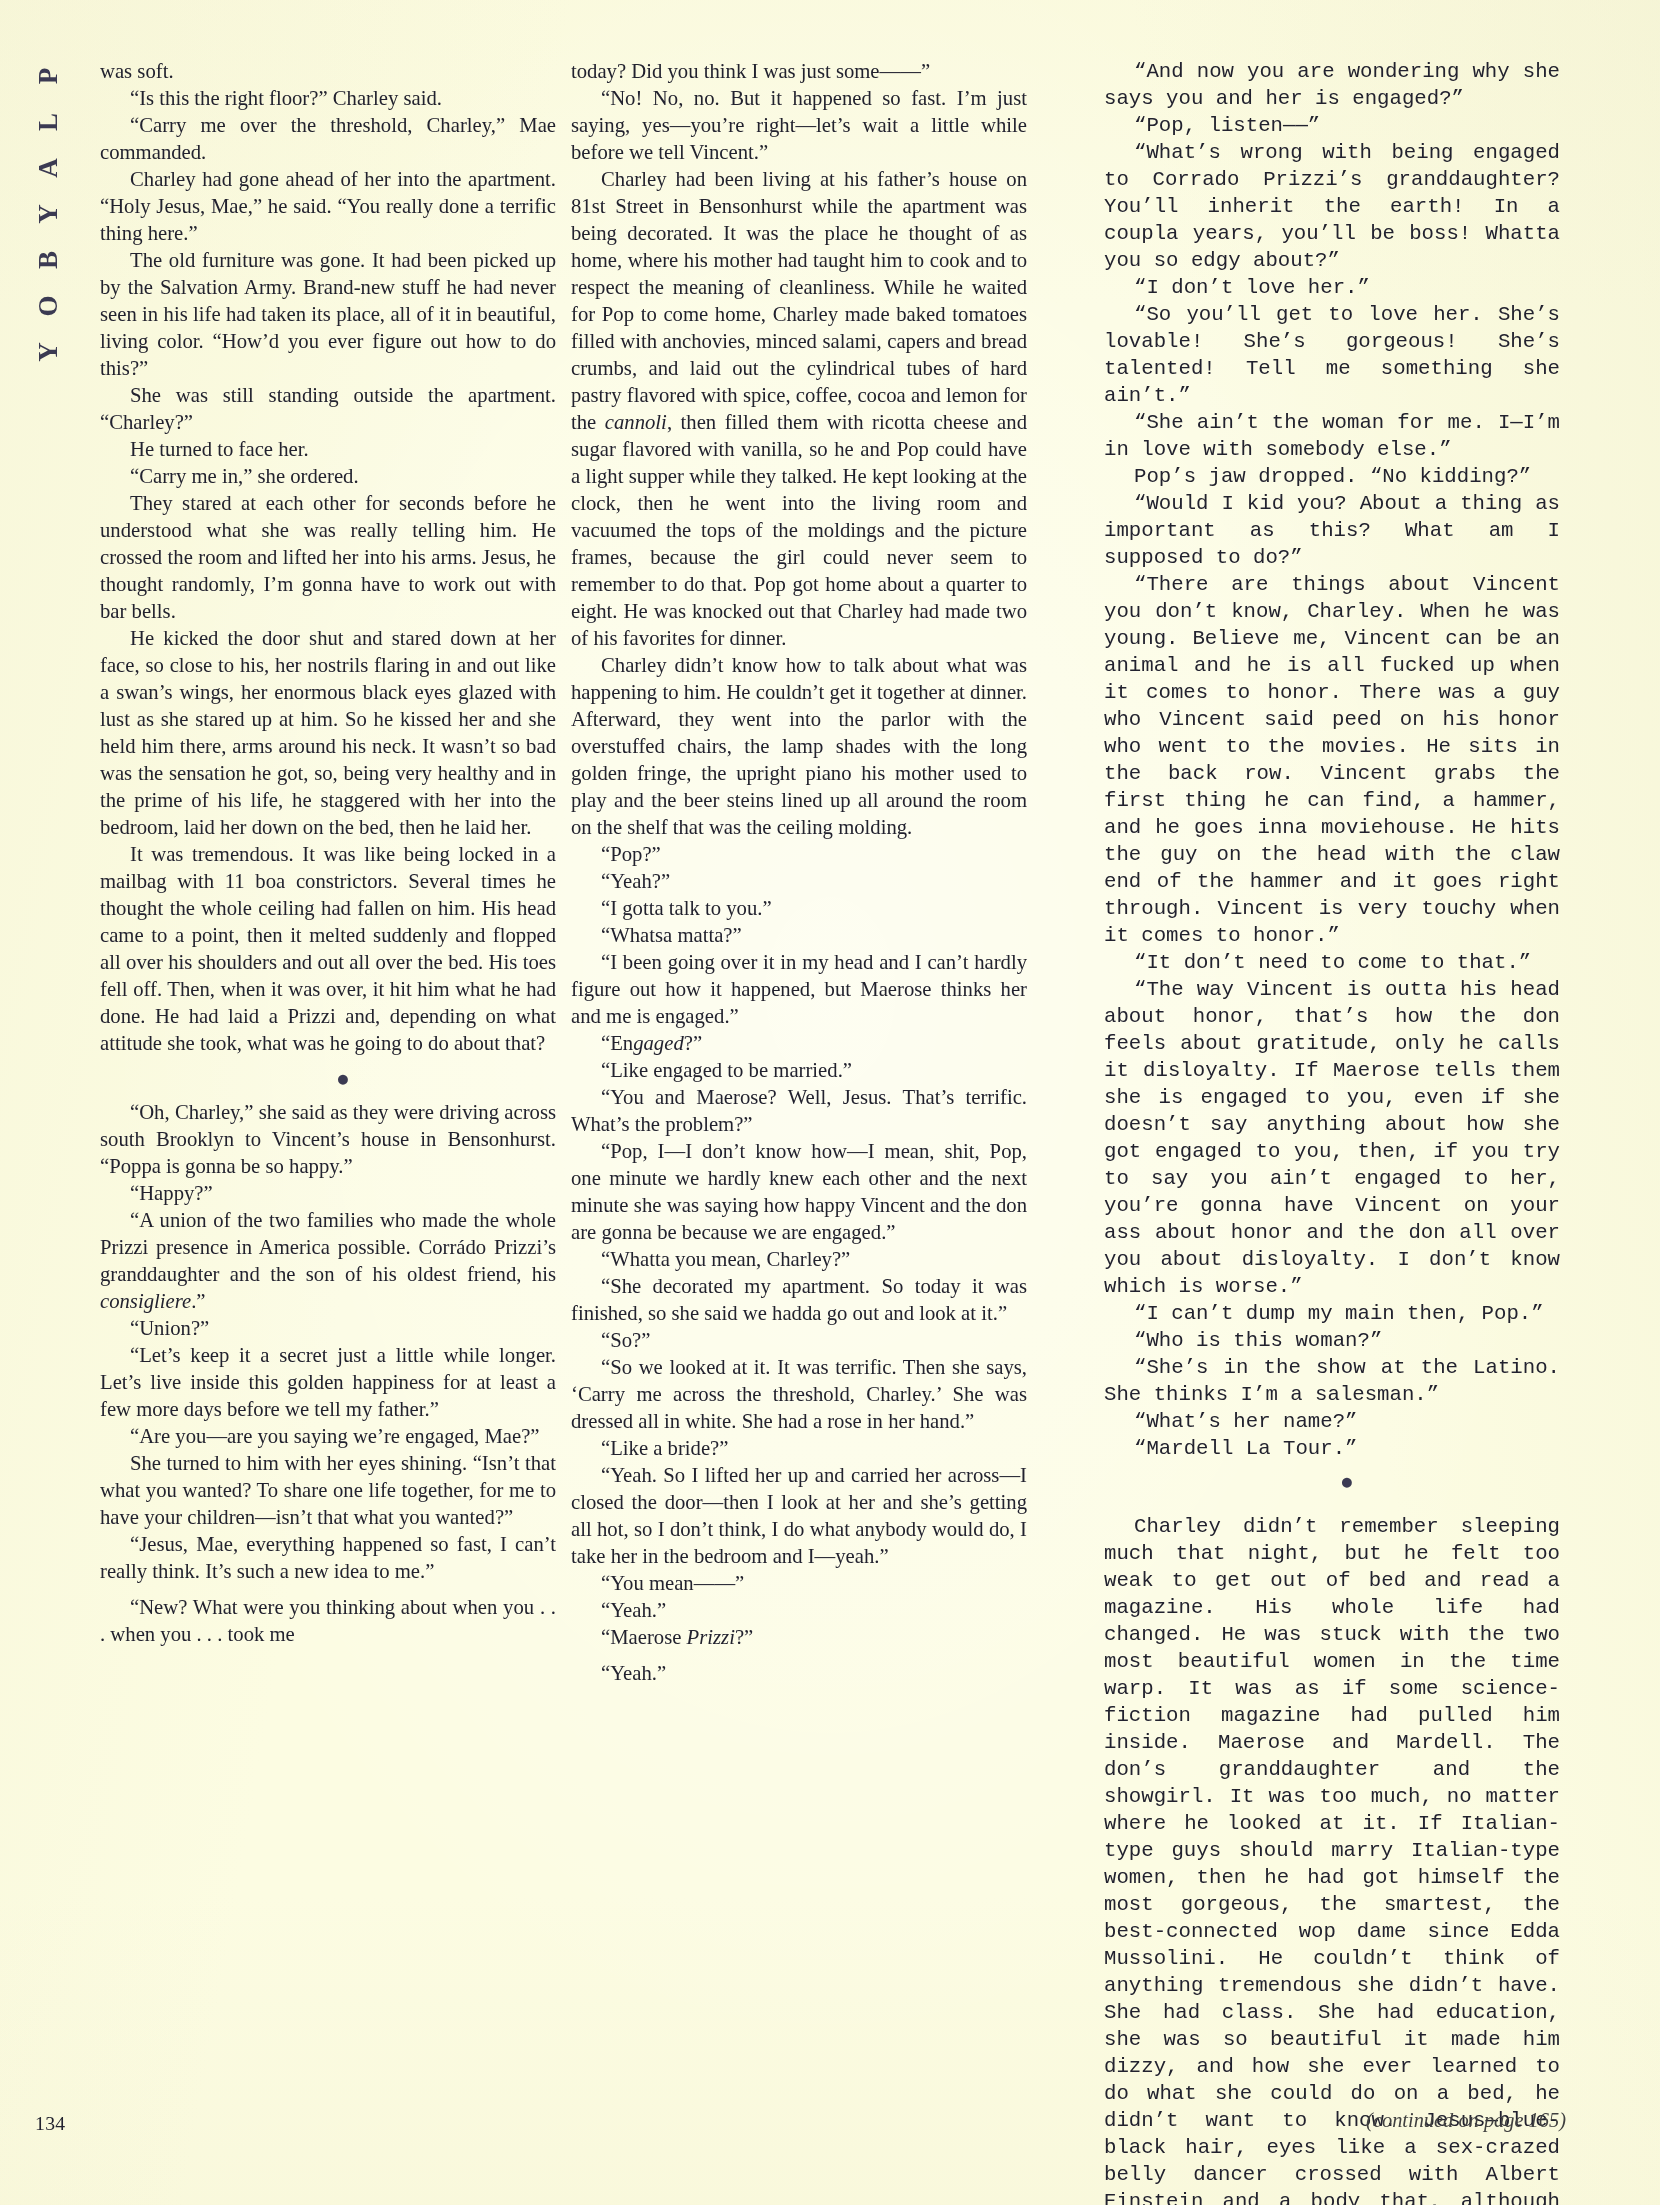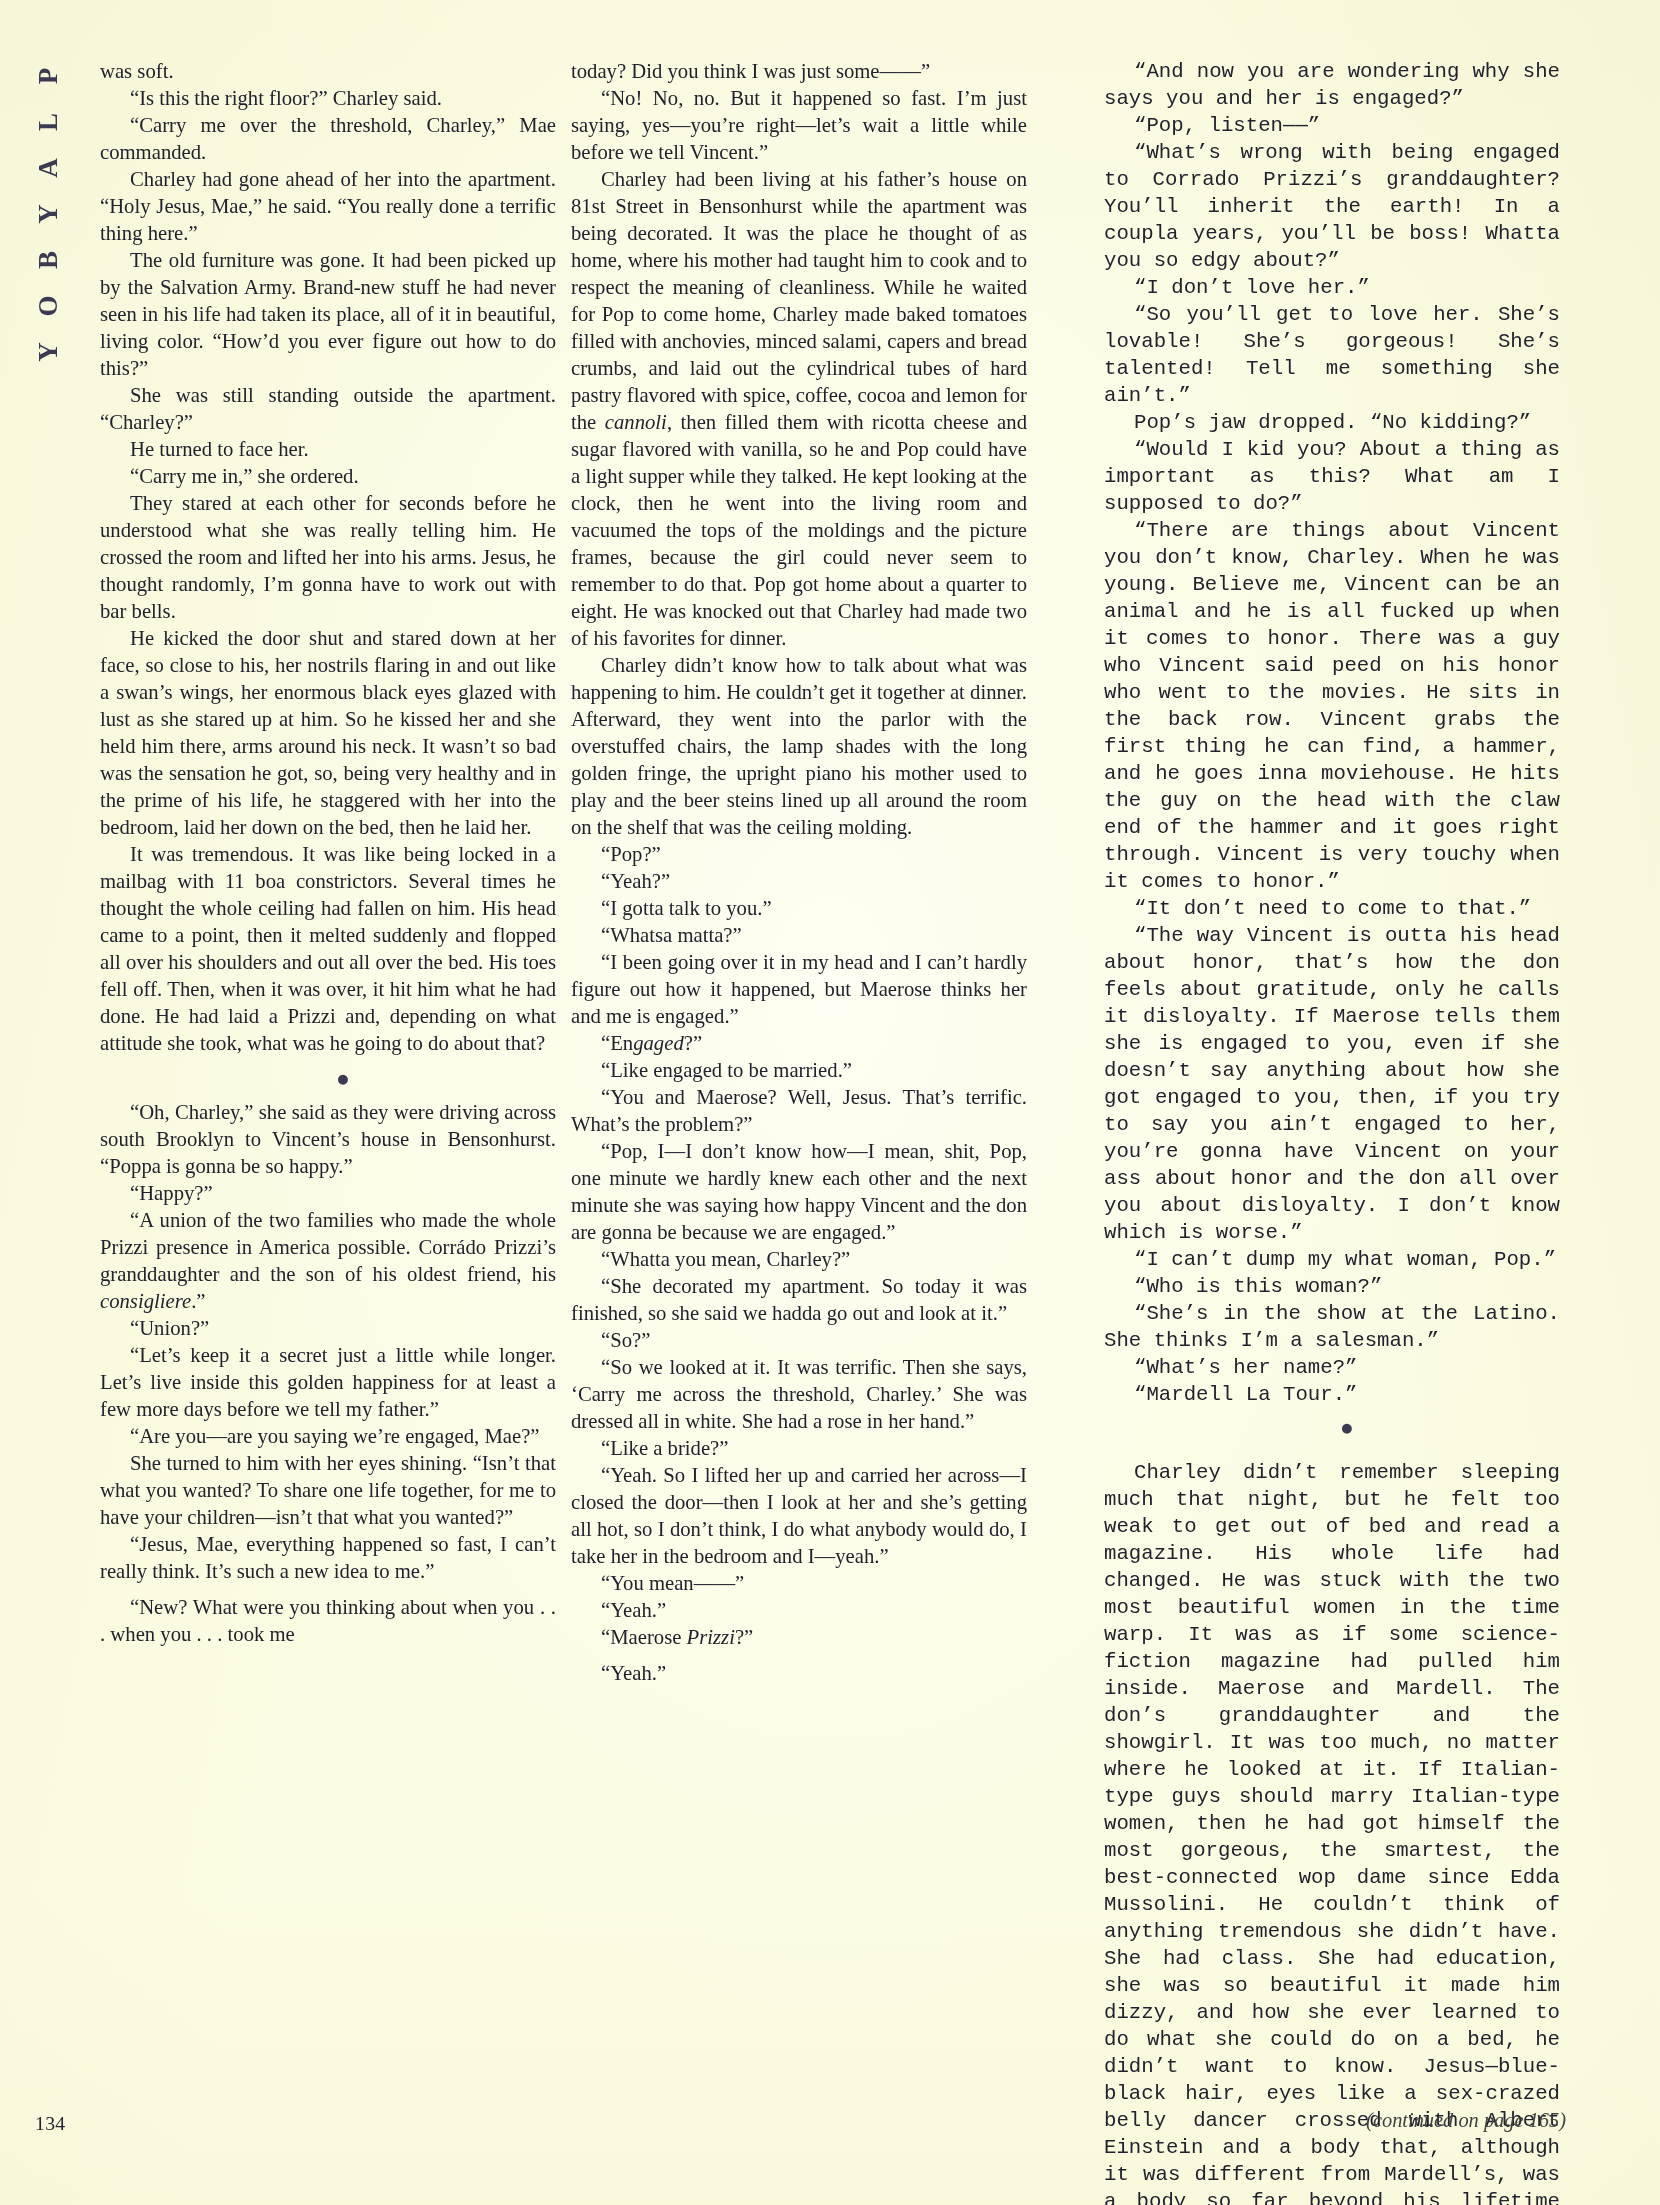--- a/index.html
+++ b/index.html
@@ -172,26 +172,27 @@
       <p>“Yeah.”</p>
       <p>“Maerose <em>Prizzi</em>?”</p>
       <p class="lastline-left">“Yeah.”</p>
     </div>
   <div class="col" id="col-3">
       <p>“And now you are wondering why she says you and her is engaged?”</p>
       <p>“Pop, listen——”</p>
       <p>“What’s wrong with being engaged to Corrado Prizzi’s granddaughter? You’ll inherit the earth! In a coupla years, you’ll be boss! Whatta you so edgy about?”</p>
       <p>“I don’t love her.”</p>
       <p>“So you’ll get to love her. She’s lovable! She’s gorgeous! She’s talented! Tell me something she ain’t.”</p>
+      <p>“She ain’t the woman for me. I—I’m in love with somebody else.”</p>
       <p>Pop’s jaw dropped. “No kidding?”</p>
       <p>“Would I kid you? About a thing as important as this? What am I supposed to do?”</p>
       <p>“There are things about Vincent you don’t know, Charley. When he was young. Believe me, Vincent can be an animal and he is all fucked up when it comes to honor. There was a guy who Vincent said peed on his honor who went to the movies. He sits in the back row. Vincent grabs the first thing he can find, a hammer, and he goes inna moviehouse. He hits the guy on the head with the claw end of the hammer and it goes right through. Vincent is very touchy when it comes to honor.”</p>
       <p>“It don’t need to come to that.”</p>
       <p>“The way Vincent is outta his head about honor, that’s how the don feels about gratitude, only he calls it disloyalty. If Maerose tells them she is engaged to you, even if she doesn’t say anything about how she got engaged to you, then, if you try to say you ain’t engaged to her, you’re gonna have Vincent on your ass about honor and the don all over you about disloyalty. I don’t know which is worse.”</p>
-      <p>“I can’t dump my what woman, Pop.”</p>
+      <p>“I can’t dump my main then, Pop.”</p>
       <p>“Who is this woman?”</p>
       <p>“She’s in the show at the Latino. She thinks I’m a salesman.”</p>
       <p>“What’s her name?”</p>
       <p>“Mardell La Tour.”</p>
       <p class="bullet-sep">●</p>
       <p class="lastline-left">Charley didn’t remember sleeping much that night, but he felt too weak to get out of bed and read a magazine. His whole life had changed. He was stuck with the two most beautiful women in the time warp. It was as if some science-fiction magazine had pulled him inside. Maerose and Mardell. The don’s granddaughter and the showgirl. It was too much, no matter where he looked at it. If Italian-type guys should marry Italian-type women, then he had got himself the most gorgeous, the smartest, the best-connected wop dame since Edda Mussolini. He couldn’t think of anything tremendous she didn’t have. She had class. She had education, she was so beautiful it made him dizzy, and how she ever learned to do what she could do on a bed, he didn’t want to know. Jesus—blue-black hair, eyes like a sex-crazed belly dancer crossed with Albert Einstein and a body that, although it was different from Mardell’s, was a body so far beyond his lifetime ambitions for a body that it made</p>
     </div>
 
   <div id="folio">134</div>
 

